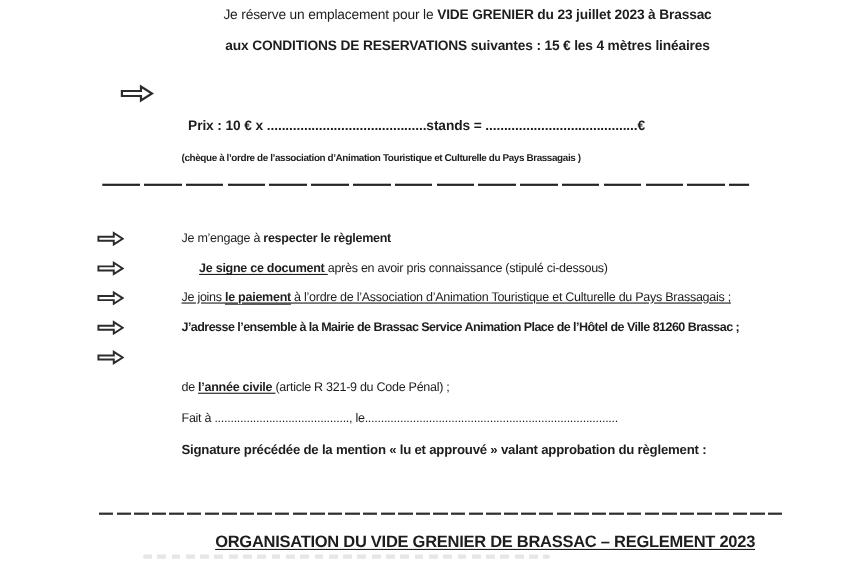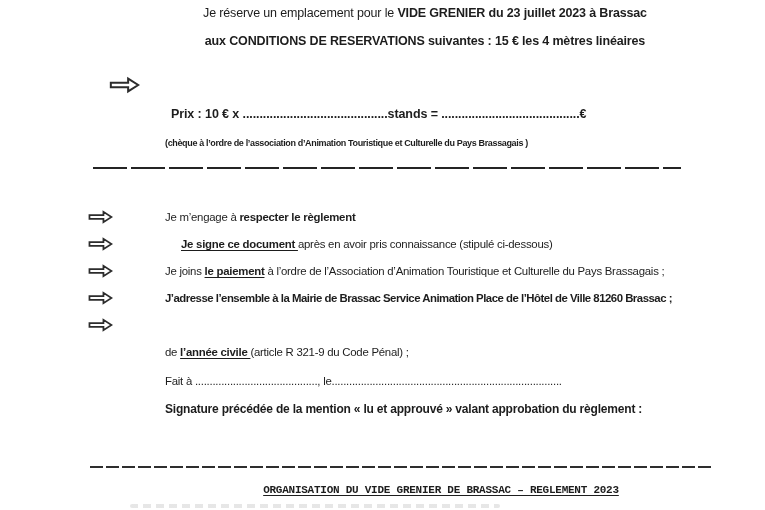--- a/index.html
+++ b/index.html
@@ -12,21 +12,21 @@
   .line{position:absolute;white-space:nowrap;line-height:1.15;}
   .center{text-align:center;}
   .b{font-weight:700;}
   .u{text-decoration:underline;text-underline-offset:2px;}
   .fs-intro{font-size:12.5px;letter-spacing:-0.15px;}
   .fs-form{font-size:12.5px;letter-spacing:-0.1px;}
   .fs-note{font-size:9px;letter-spacing:-0.35px;}
   .fs-head{font-size:12px;letter-spacing:-0.2px;}
   .fs-item{font-size:11.4px;letter-spacing:-0.25px;}
   .fs-item-tight{font-size:11.4px;letter-spacing:-0.5px;text-align:center;}
-  .fs-foot{font-size:11px;letter-spacing:-0.25px;font-family:Liberation Mono, monospace;}
+  .fs-foot{font-size:15px;letter-spacing:-0.25px;}
   .arrow{position:absolute;}
   .sep{position:absolute;height:2px;}
   .sep-long{background:repeating-linear-gradient(90deg,#242424 0 34px,transparent 34px 38px);}
   .sep-dense{background:repeating-linear-gradient(90deg,#2e2e2e 0 13px,transparent 13px 16px);}
   .remnant{
     position:absolute;height:4px;border-radius:2px;opacity:.35;
     background:repeating-linear-gradient(90deg,#b9b9b9 0 8px,transparent 8px 13px);
   }
 </style>
 </head>
@@ -69,21 +69,21 @@
       </svg>
   </span>
   <span class="arrow" style="left:88px;top:318px;">
     <svg width="25" height="14" viewBox="0 0 34 19">
         <path d="M2 7 H21 V2.5 L32 9.5 L21 16.5 V12 H2 Z" fill="#ffffff" stroke="#2c2c2c" stroke-width="2.4" stroke-linejoin="miter"></path>
       </svg>
   </span>
 
   <div class="line fs-item" style="left:165px;top:211px;"><span>Je m’engage à </span><span class="b">respecter le règlement</span></div>
   <div class="line fs-item" style="left:165px;top:238px;margin-left:16px;"><span class="b u">Je signe ce document </span><span>après en avoir pris connaissance (stipulé ci-dessous)</span></div>
-  <div class="line fs-item" style="left:165px;top:265px;"><span>Je joins </span><span class="b u">le paiement</span><span> à l’ordre de l’Association d’Animation Touristique et Culturelle du Pays Brassagais ;</span></div>
+  <div class="line fs-item" style="left:165px;top:265px;text-decoration:underline;"><span>Je joins </span><span class="b u">le paiement</span><span> à l’ordre de l’Association d’Animation Touristique et Culturelle du Pays Brassagais ;</span></div>
   <div class="line fs-item-tight" style="left:165px;top:292px;"><span class="b">J’adresse l’ensemble à la Mairie de Brassac Service Animation Place de l’Hôtel de Ville 81260 Brassac ;</span></div>
   <div class="line fs-item" style="left:165px;top:346px;"><span>de </span><span class="b u">l’année civile </span><span> (article R 321-9 du Code Pénal) ;</span></div>
 
   <div class="line fs-item" style="left:165px;top:375px;"><span>Fait à ..........................................,  le...............................................................................</span></div>
   <div class="line fs-head" style="left:165px;top:403px;"><span class="b">Signature précédée de la mention « lu et approuvé » valant approbation du règlement :</span></div>
 
   <div class="sep sep-dense" style="left:90px;top:466px;width:622px;"></div>
 
   <div class="line center fs-foot" style="left:121px;top:484px;width:640px;"><span class="b u">ORGANISATION DU VIDE GRENIER DE BRASSAC – REGLEMENT 2023</span></div>
 

